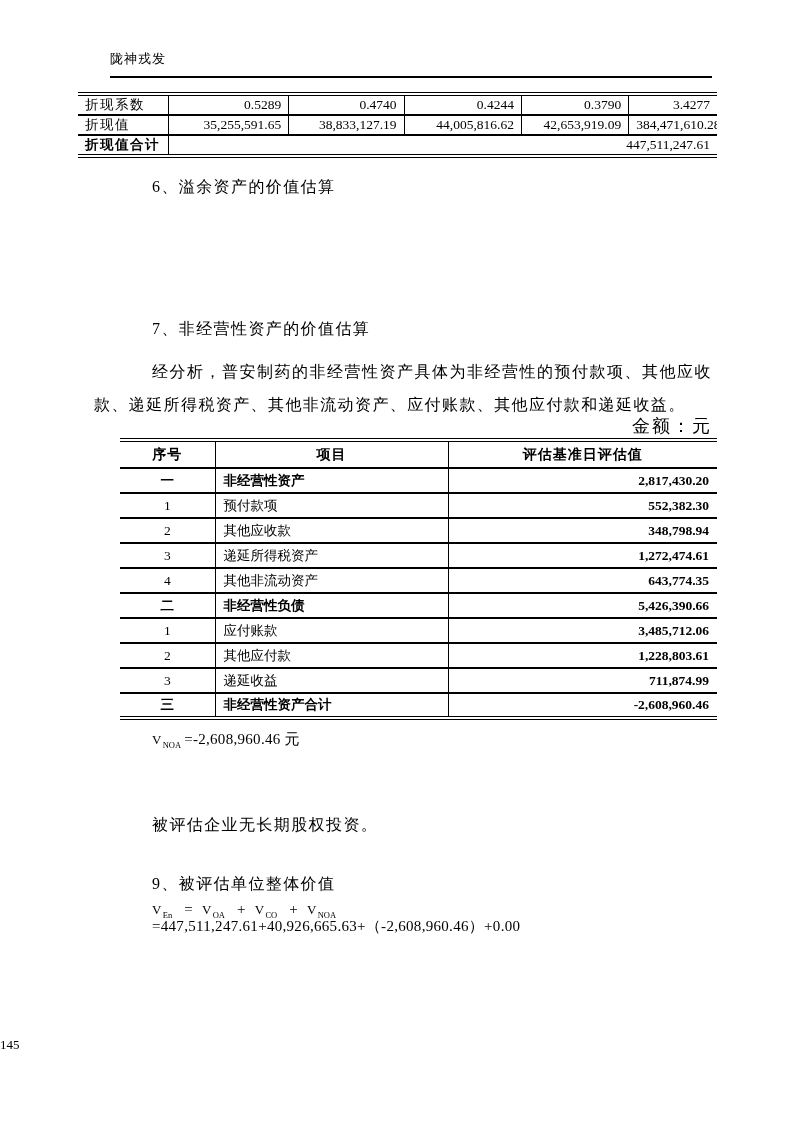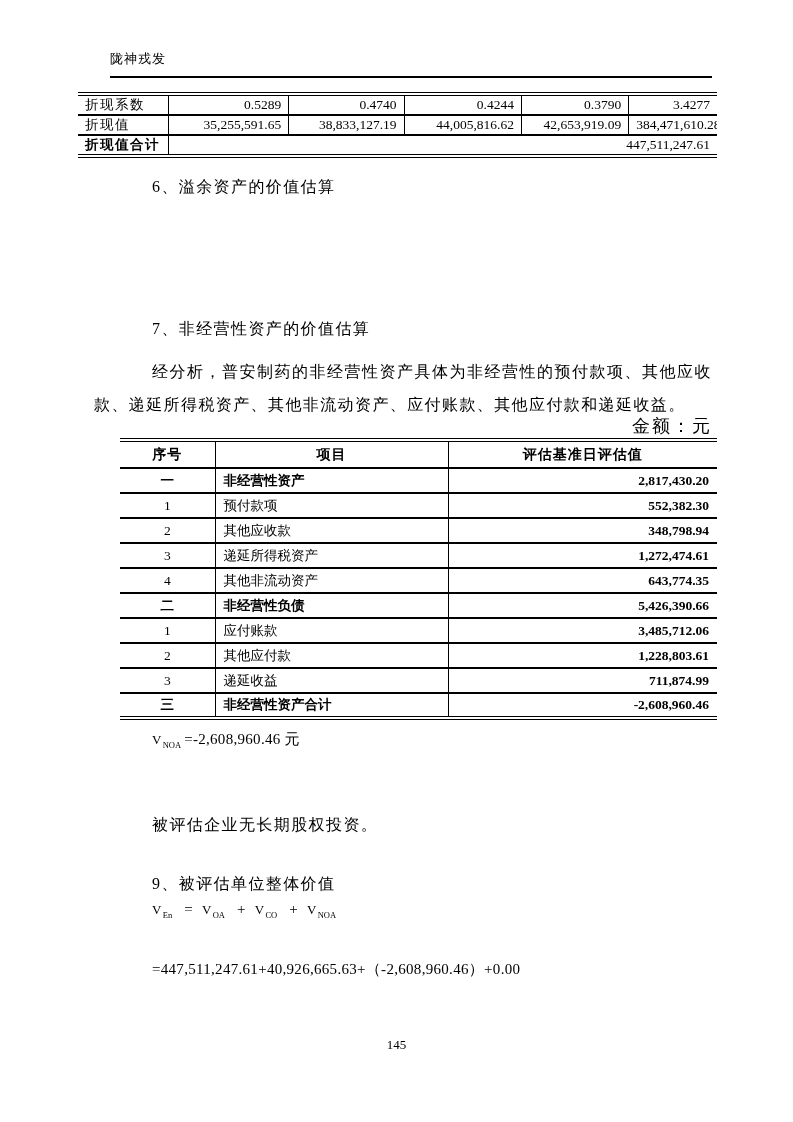--- a/index.html
+++ b/index.html
@@ -124,21 +124,21 @@
   .f-base { font-size: 13px; }
   .f-sub { font-size: 8.5px; vertical-align: -4px; letter-spacing: 0; margin: 0 3px 0 1px; }
   .f-op { margin: 0 9px; }
   .f-rest { letter-spacing: 0.3px; }
 
   .page-footer {
     position: absolute;
     left: 0;
     top: 1037px;
     width: 793px;
-    text-align: center;
+    text-align: left;
     font-size: 13px;
   }
 </style>
 </head>
 <body>
 
 <div class="page">
 
   <div class="page-header">
     <span>陇神戎发</span>
@@ -253,17 +253,17 @@
   </div>
 
   <div class="tline indent" style="top:814px">被评估企业无长期股权投资。</div>
 
   <div class="tline indent" style="top:873px">9、被评估单位整体价值</div>
 
   <div class="formula" style="top:901px">
     <span class="f-base">V</span><span class="f-sub">En</span><span class="f-op">=</span><span class="f-base">V</span><span class="f-sub">OA</span><span class="f-op">+</span><span class="f-base">V</span><span class="f-sub">CO</span><span class="f-op">+</span><span class="f-base">V</span><span class="f-sub">NOA</span>
   </div>
 
-  <div class="formula" style="top:960px">=447,511,247.61+40,926,665.63+（-2,608,960.46）+0.00</div>
+  <div class="formula" style="top:917px">=447,511,247.61+40,926,665.63+（-2,608,960.46）+0.00</div>
 
   <div class="page-footer">145</div>
 
 </div>
 
 </body></html>

